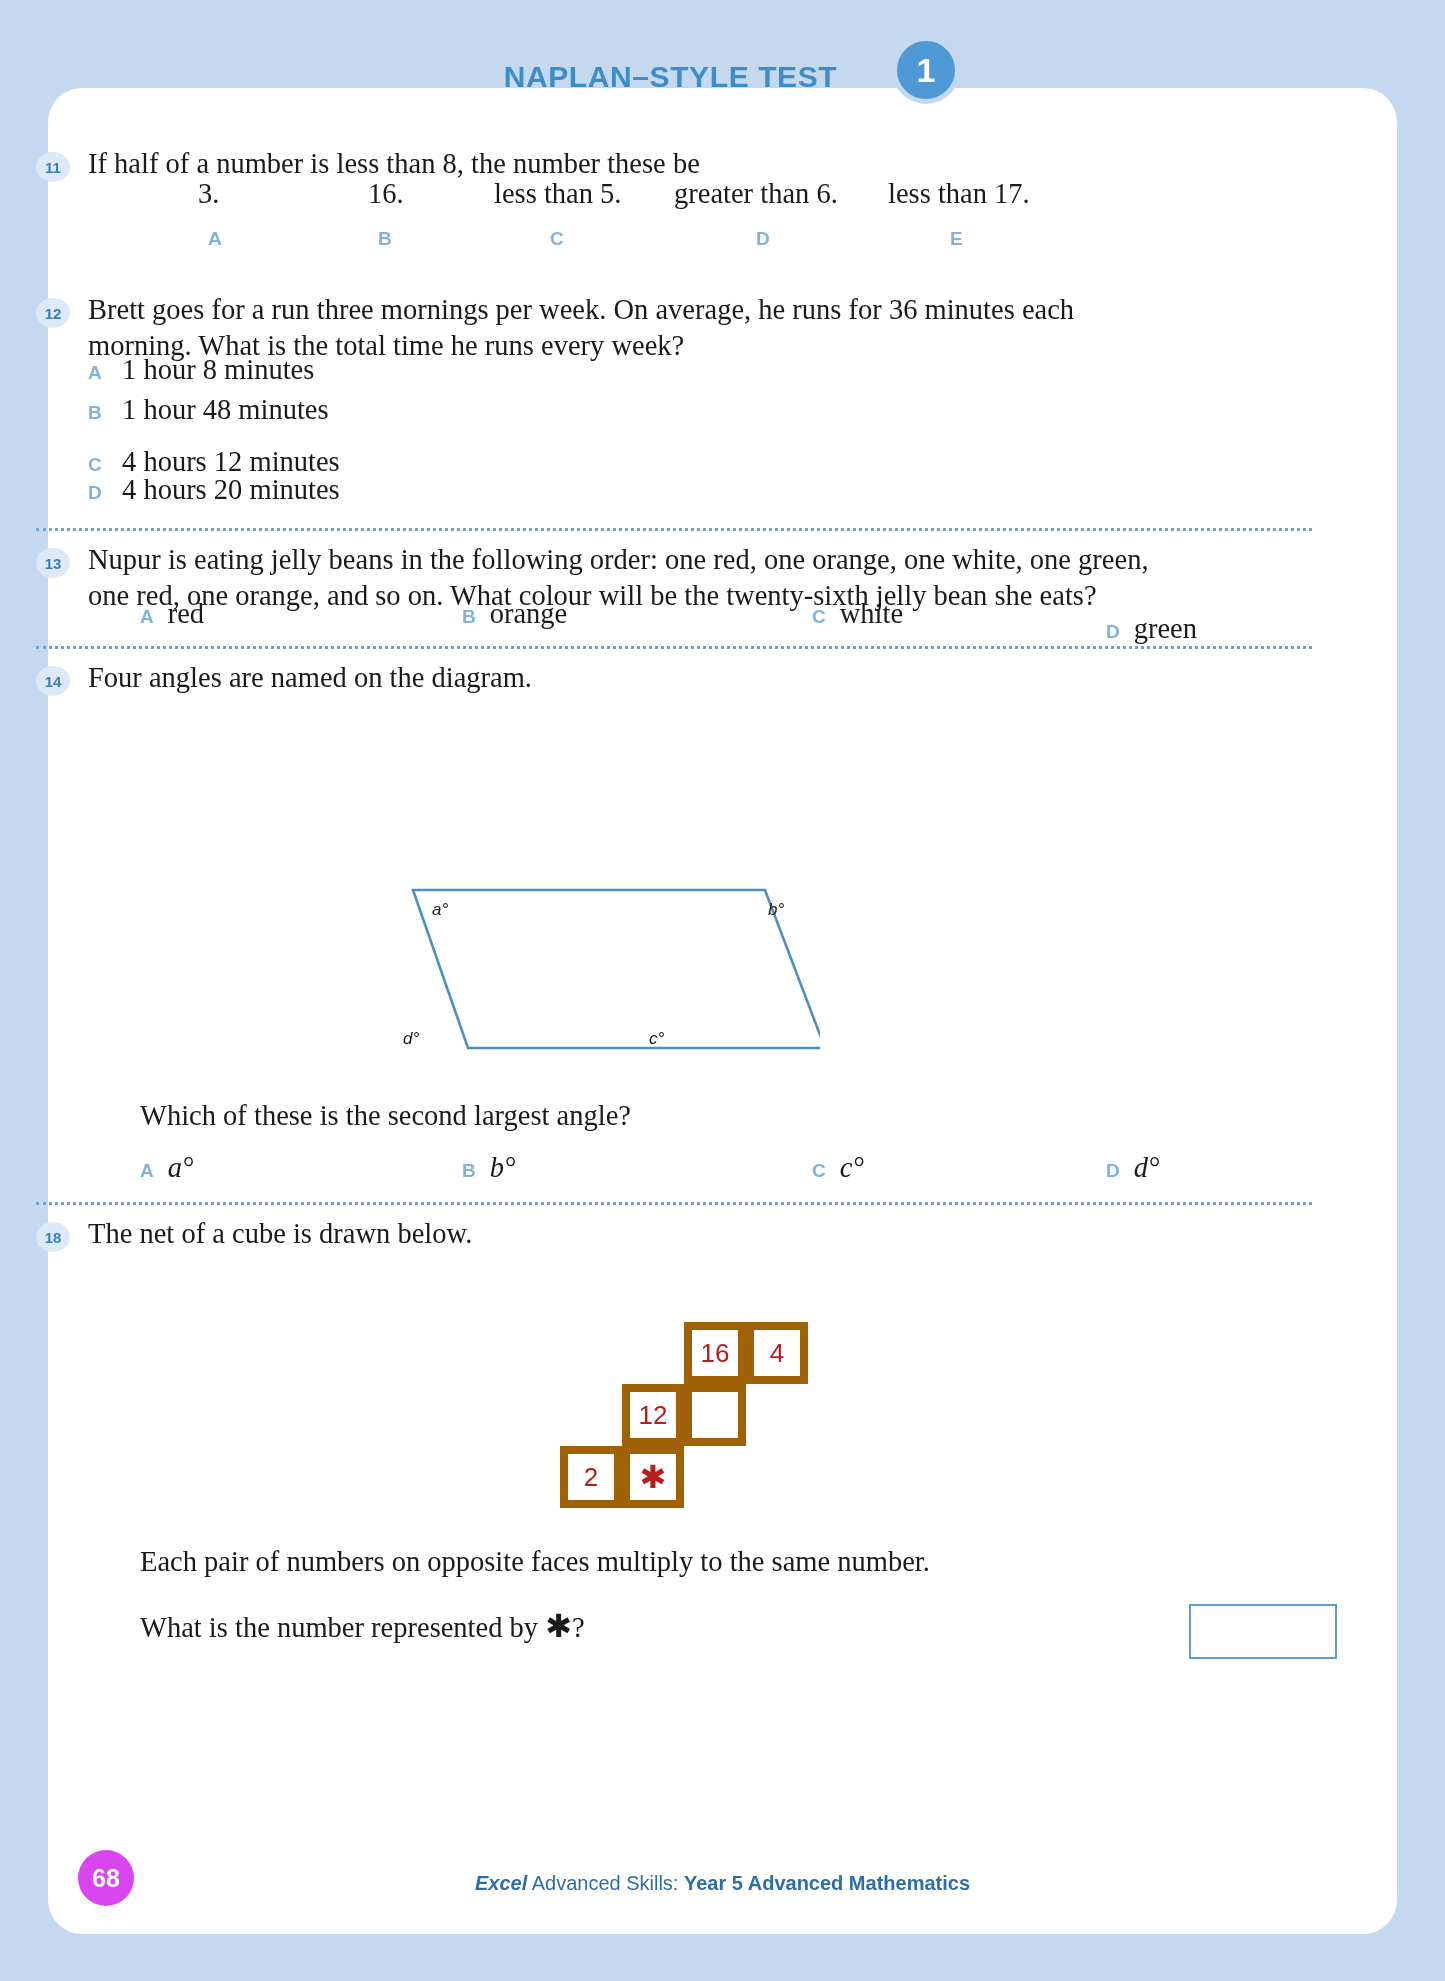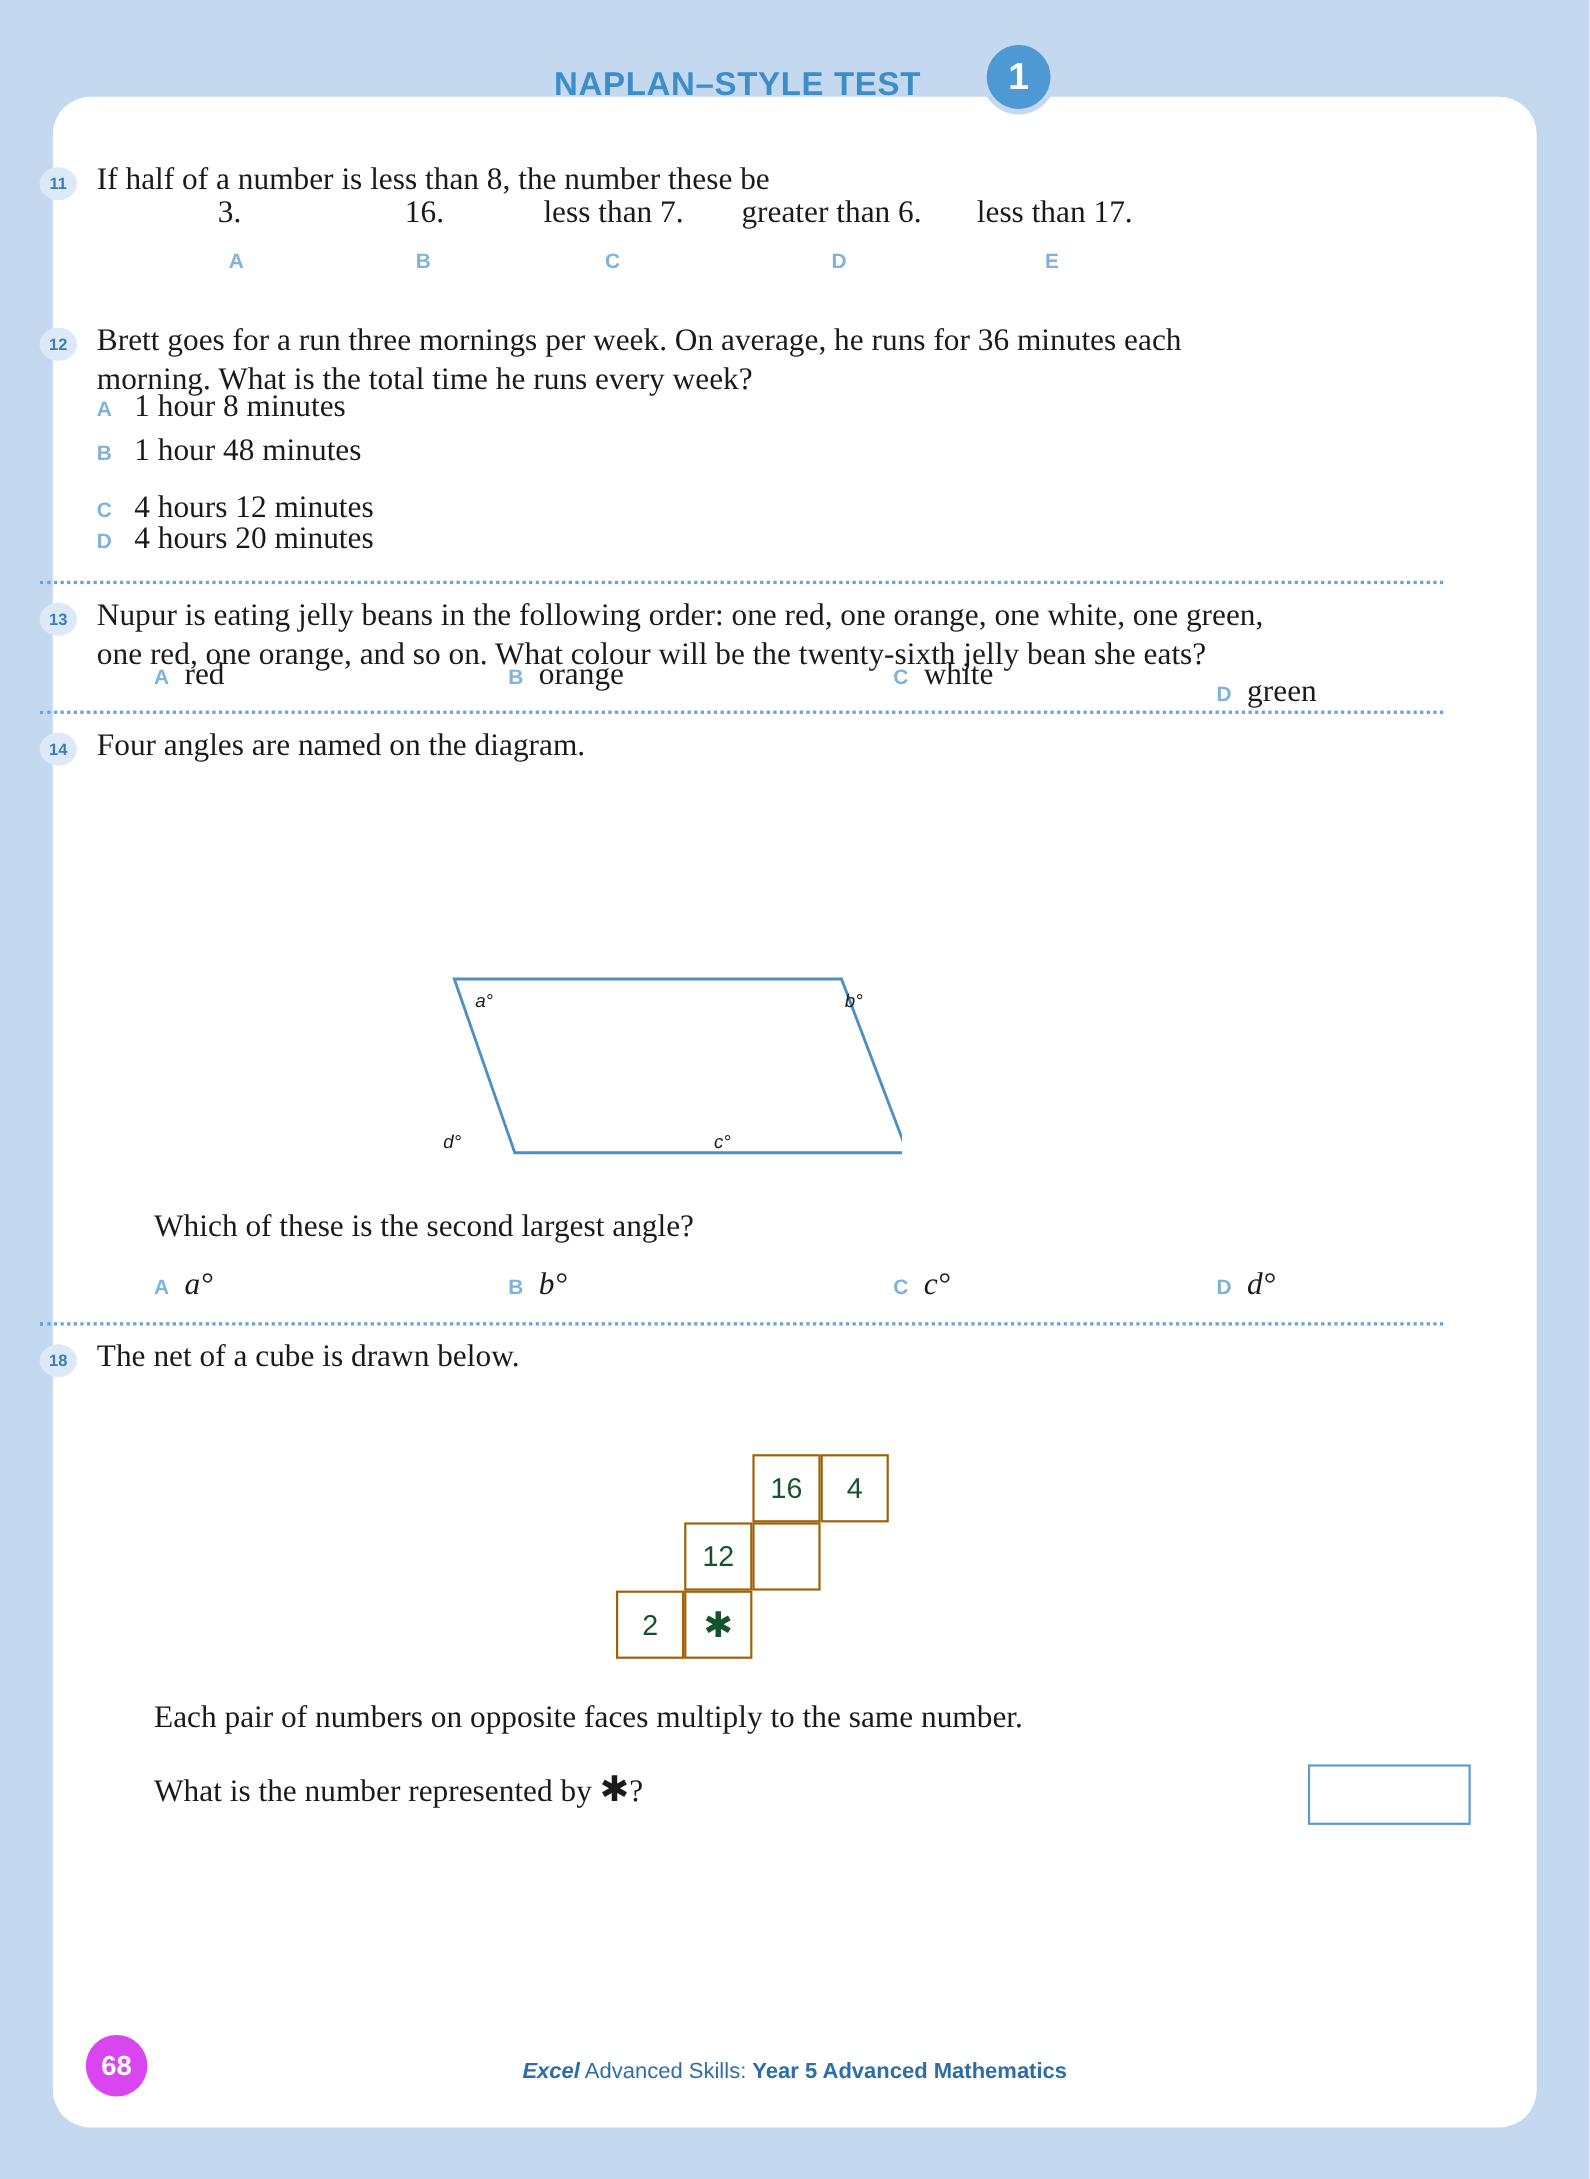--- a/index.html
+++ b/index.html
@@ -187,28 +187,28 @@
   
   .cubenet {
     position: absolute;
     left: 560px;
     top: 1322px;
   }
   .cell {
     position: absolute;
     width: 62px;
     height: 62px;
-    border: 2px solid #a16207;
+    border: 8px solid #a16207;
     box-sizing: border-box;
     display: flex;
     align-items: center;
     justify-content: center;
     font-family: "Liberation Sans", sans-serif;
     font-size: 26px;
-    color: #14532d;
+    color: #b91c1c;
   }
   .cell.star {
     font-size: 32px;
   }
 
   .answerbox {
     position: absolute;
     left: 1189px;
     top: 1604px;
     width: 148px;
@@ -266,21 +266,21 @@
 
 <div class="q" style="top:138px;">
   <div class="qnum" style="top:14px;">11</div>
   <div class="qbody" style="top:8px; width:1180px;">If half of a number is less than 8, the number these be</div>
 </div>
 
 <div class="q11-opts" style="top:178px;">
   <div class="row-vals">
     <span class="val" style="left:110px;">3.</span>
     <span class="val" style="left:280px;">16.</span>
-    <span class="val" style="left:406px;">less than 7.</span>
+    <span class="val" style="left:406px;">less than 5.</span>
     <span class="val" style="left:586px;">greater than 6.</span>
     <span class="val" style="left:800px;">less than 17.</span>
   </div>
   <div class="row-letters" style="margin-top:16px;">
     <span class="ltr" style="left:120px;">A</span>
     <span class="ltr" style="left:290px;">B</span>
     <span class="ltr" style="left:462px;">C</span>
     <span class="ltr" style="left:668px;">D</span>
     <span class="ltr" style="left:862px;">E</span>
   </div>

